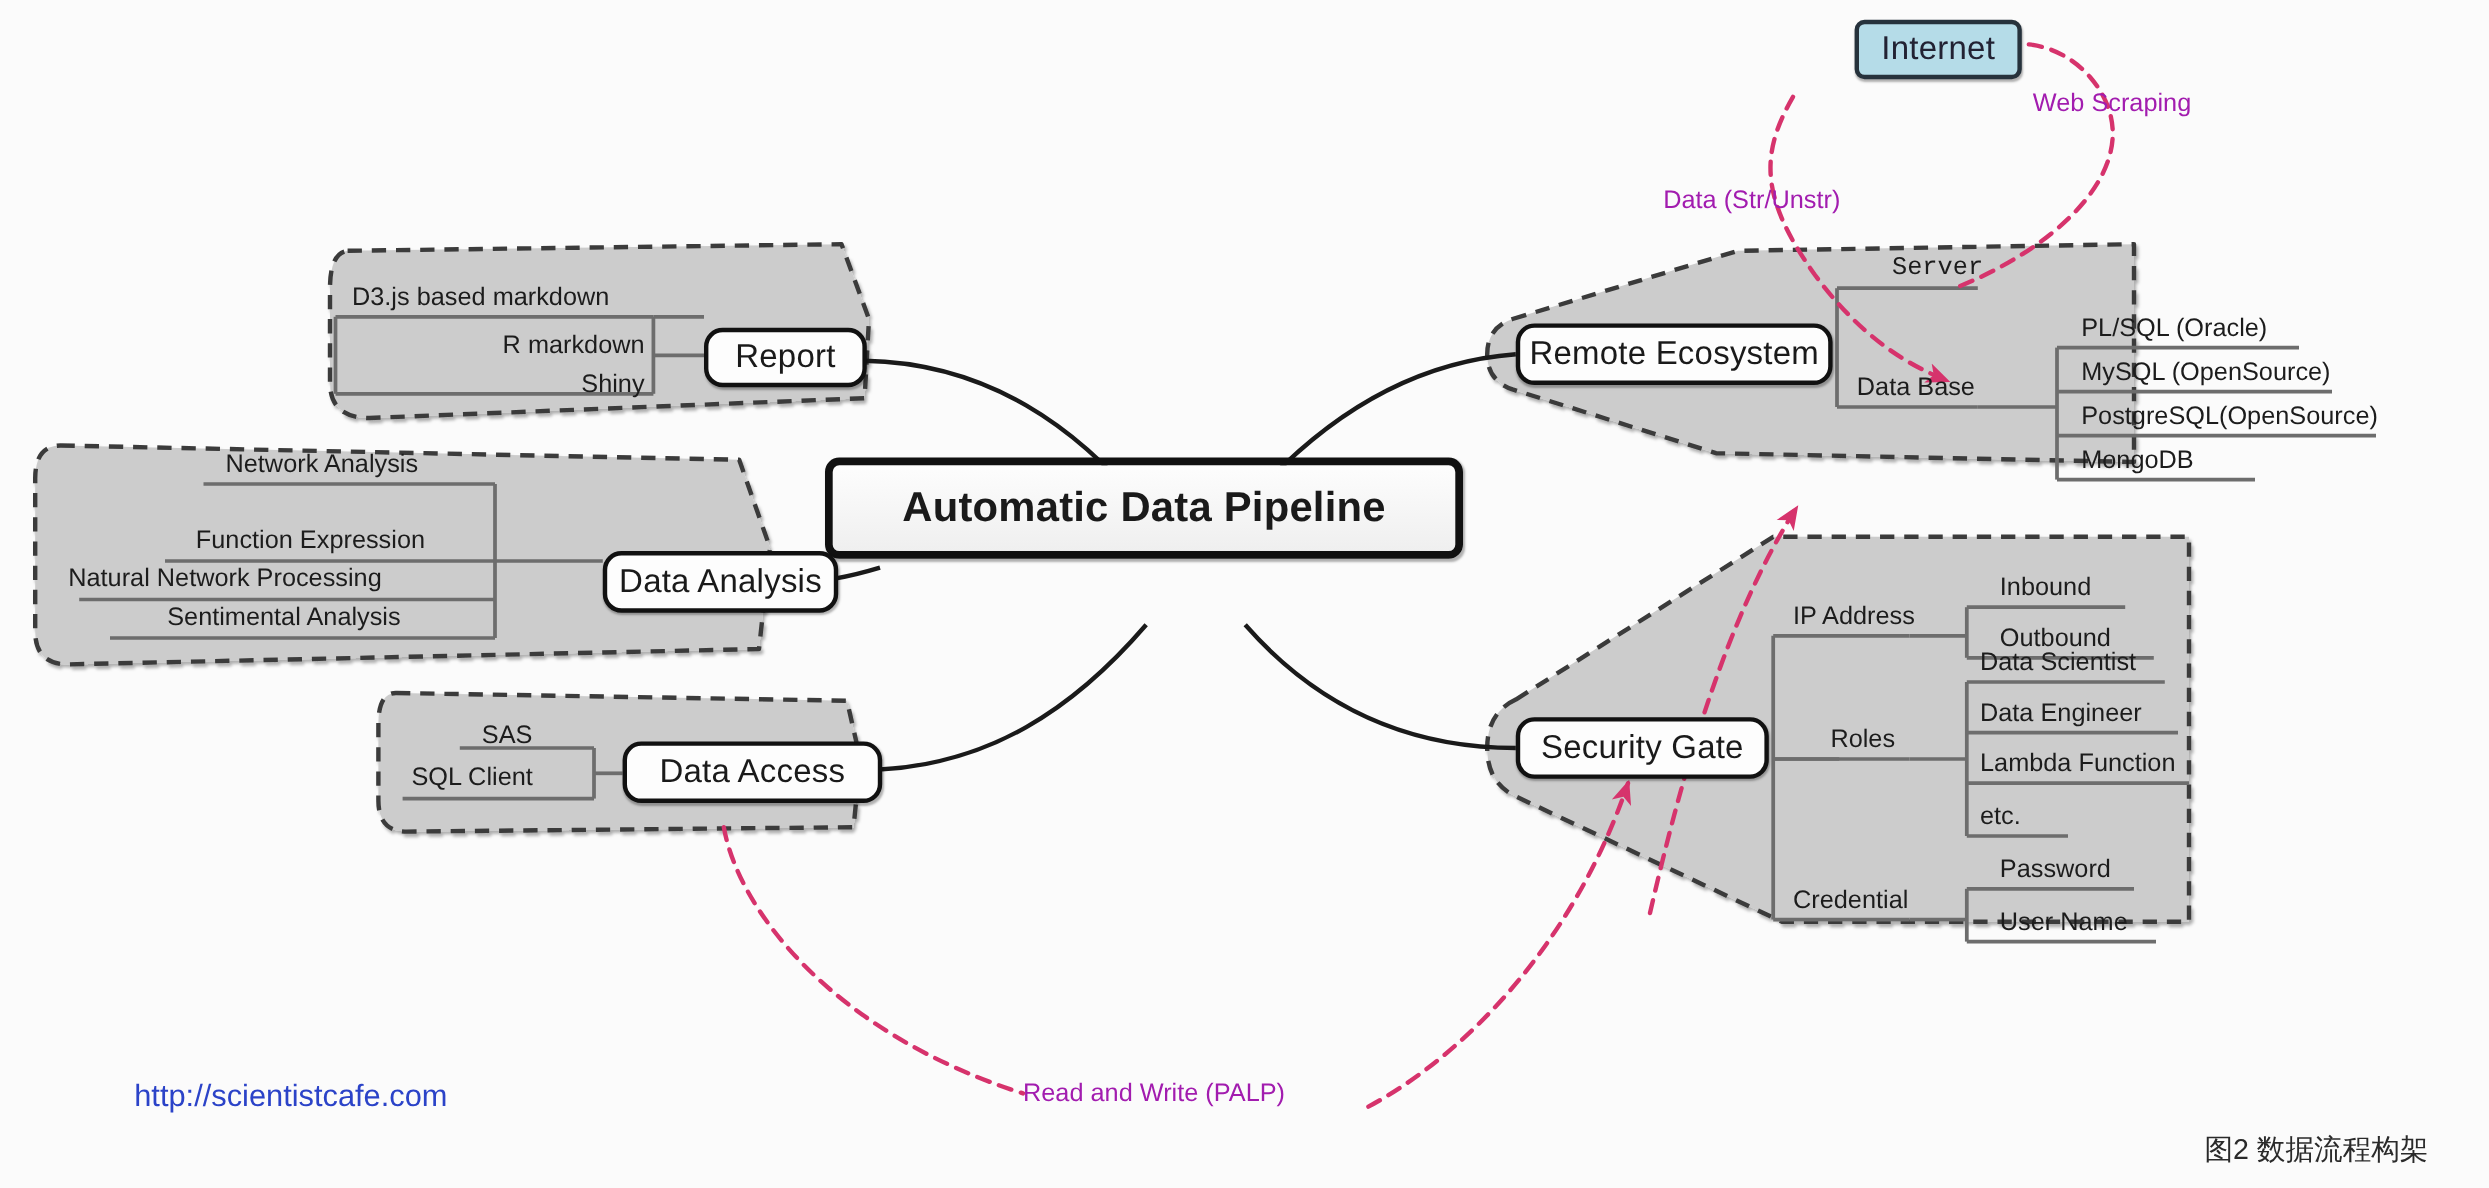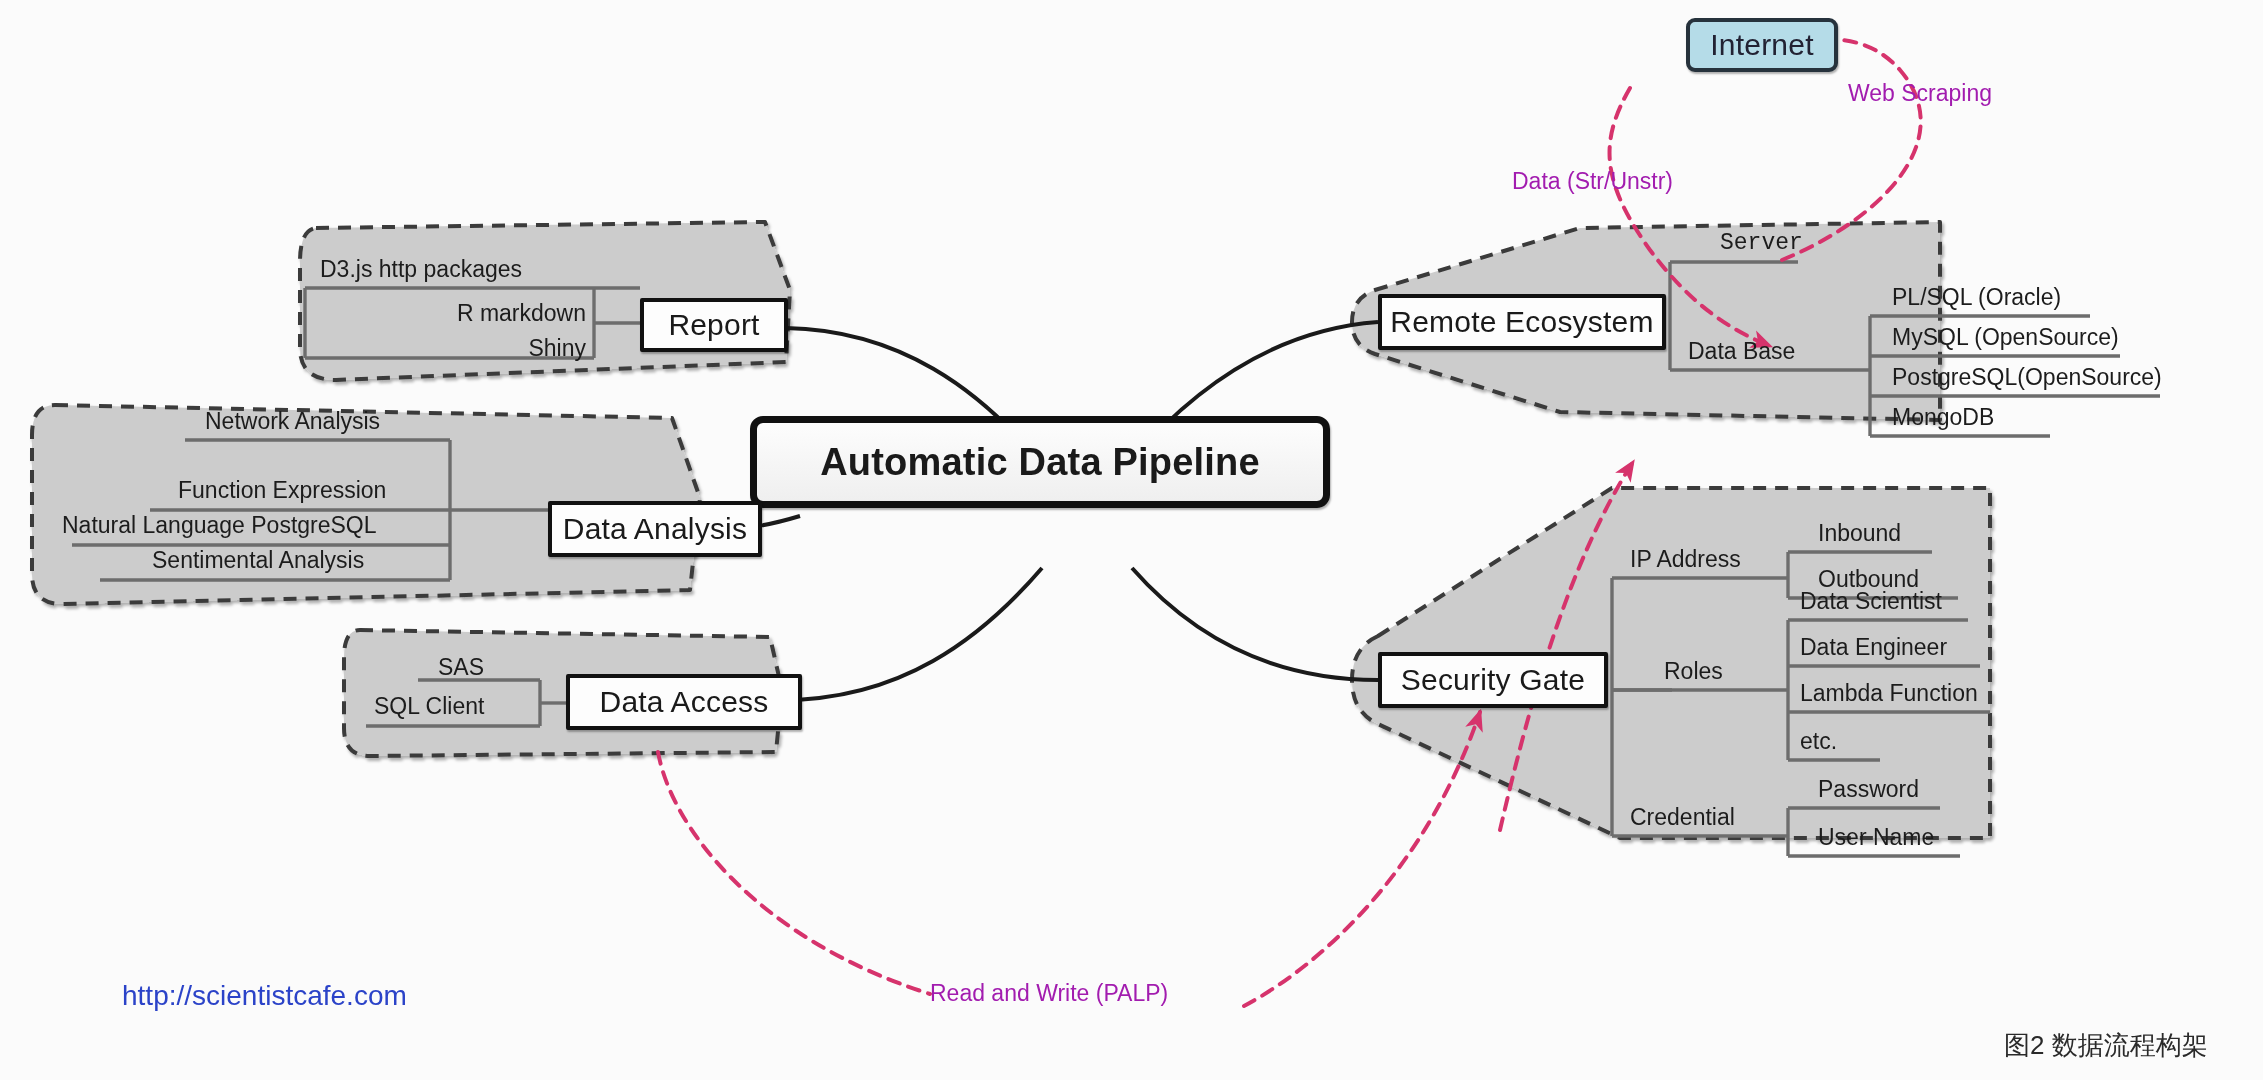--- a/index.html
+++ b/index.html
@@ -6,21 +6,21 @@
   body{width:2263px;height:1080px;position:relative;overflow:hidden;
        font-family:"Liberation Sans","DejaVu Sans",sans-serif;}
 
   #stage{position:absolute;inset:0;width:2263px;height:1080px;}
 
   svg.layer{position:absolute;left:0;top:0;width:2263px;height:1080px;
             pointer-events:none;}
 
   
   .node{position:absolute;background:#fdfdfd;border:4px solid #111;
-        border-radius:2px;display:flex;align-items:center;justify-content:center;
+        border-radius:17px;display:flex;align-items:center;justify-content:center;
         box-sizing:border-box;color:#1a1a1a;letter-spacing:.2px;
         box-shadow:1px 2px 2px rgba(0,0,0,.30);}
   .node.central{border-width:7px;border-radius:13px;font-weight:bold;
                 background:linear-gradient(#fdfdfd,#efefef);font-size:38px;}
   .node.branch{font-size:30px;}
   .node.internet{background:#b5dce8;border:4px solid #26323c;border-radius:9px;
                  font-size:30px;color:#223;}
 
   
   .leaf{position:absolute;font-size:23px;color:#1c1c1c;white-space:nowrap;
@@ -163,27 +163,27 @@
   </div>
 
   <div class="node branch" style="left:1378px;top:294px;width:288px;height:56px;">
     <span>Remote Ecosystem</span>
   </div>
 
   <div class="node branch" style="left:1378px;top:652px;width:230px;height:56px;">
     <span>Security Gate</span>
   </div>
 
-  <div class="leaf" style="left:320px;top:258px;">D3.js http packages</div>
+  <div class="leaf" style="left:320px;top:258px;">D3.js based markdown</div>
   <div class="leaf r" style="left:434px;top:302px;width:152px;">R markdown</div>
   <div class="leaf r" style="left:434px;top:337px;width:152px;">Shiny</div>
 
   <div class="leaf" style="left:205px;top:410px;">Network Analysis</div>
   <div class="leaf" style="left:178px;top:479px;">Function Expression</div>
-  <div class="leaf" style="left:62px;top:514px;">Natural Language PostgreSQL</div>
+  <div class="leaf" style="left:62px;top:514px;">Natural Network Processing</div>
   <div class="leaf" style="left:152px;top:549px;">Sentimental Analysis</div>
 
   <div class="leaf" style="left:438px;top:656px;">SAS</div>
   <div class="leaf" style="left:374px;top:695px;">SQL Client</div>
 
   <div class="leaf" style="left:1720px;top:232px;font-family:Liberation Mono, monospace;">Server</div>
   <div class="leaf" style="left:1688px;top:340px;">Data Base</div>
   <div class="leaf" style="left:1892px;top:286px;">PL/SQL (Oracle)</div>
   <div class="leaf" style="left:1892px;top:326px;">MySQL (OpenSource)</div>
   <div class="leaf" style="left:1892px;top:366px;">PostgreSQL(OpenSource)</div>

